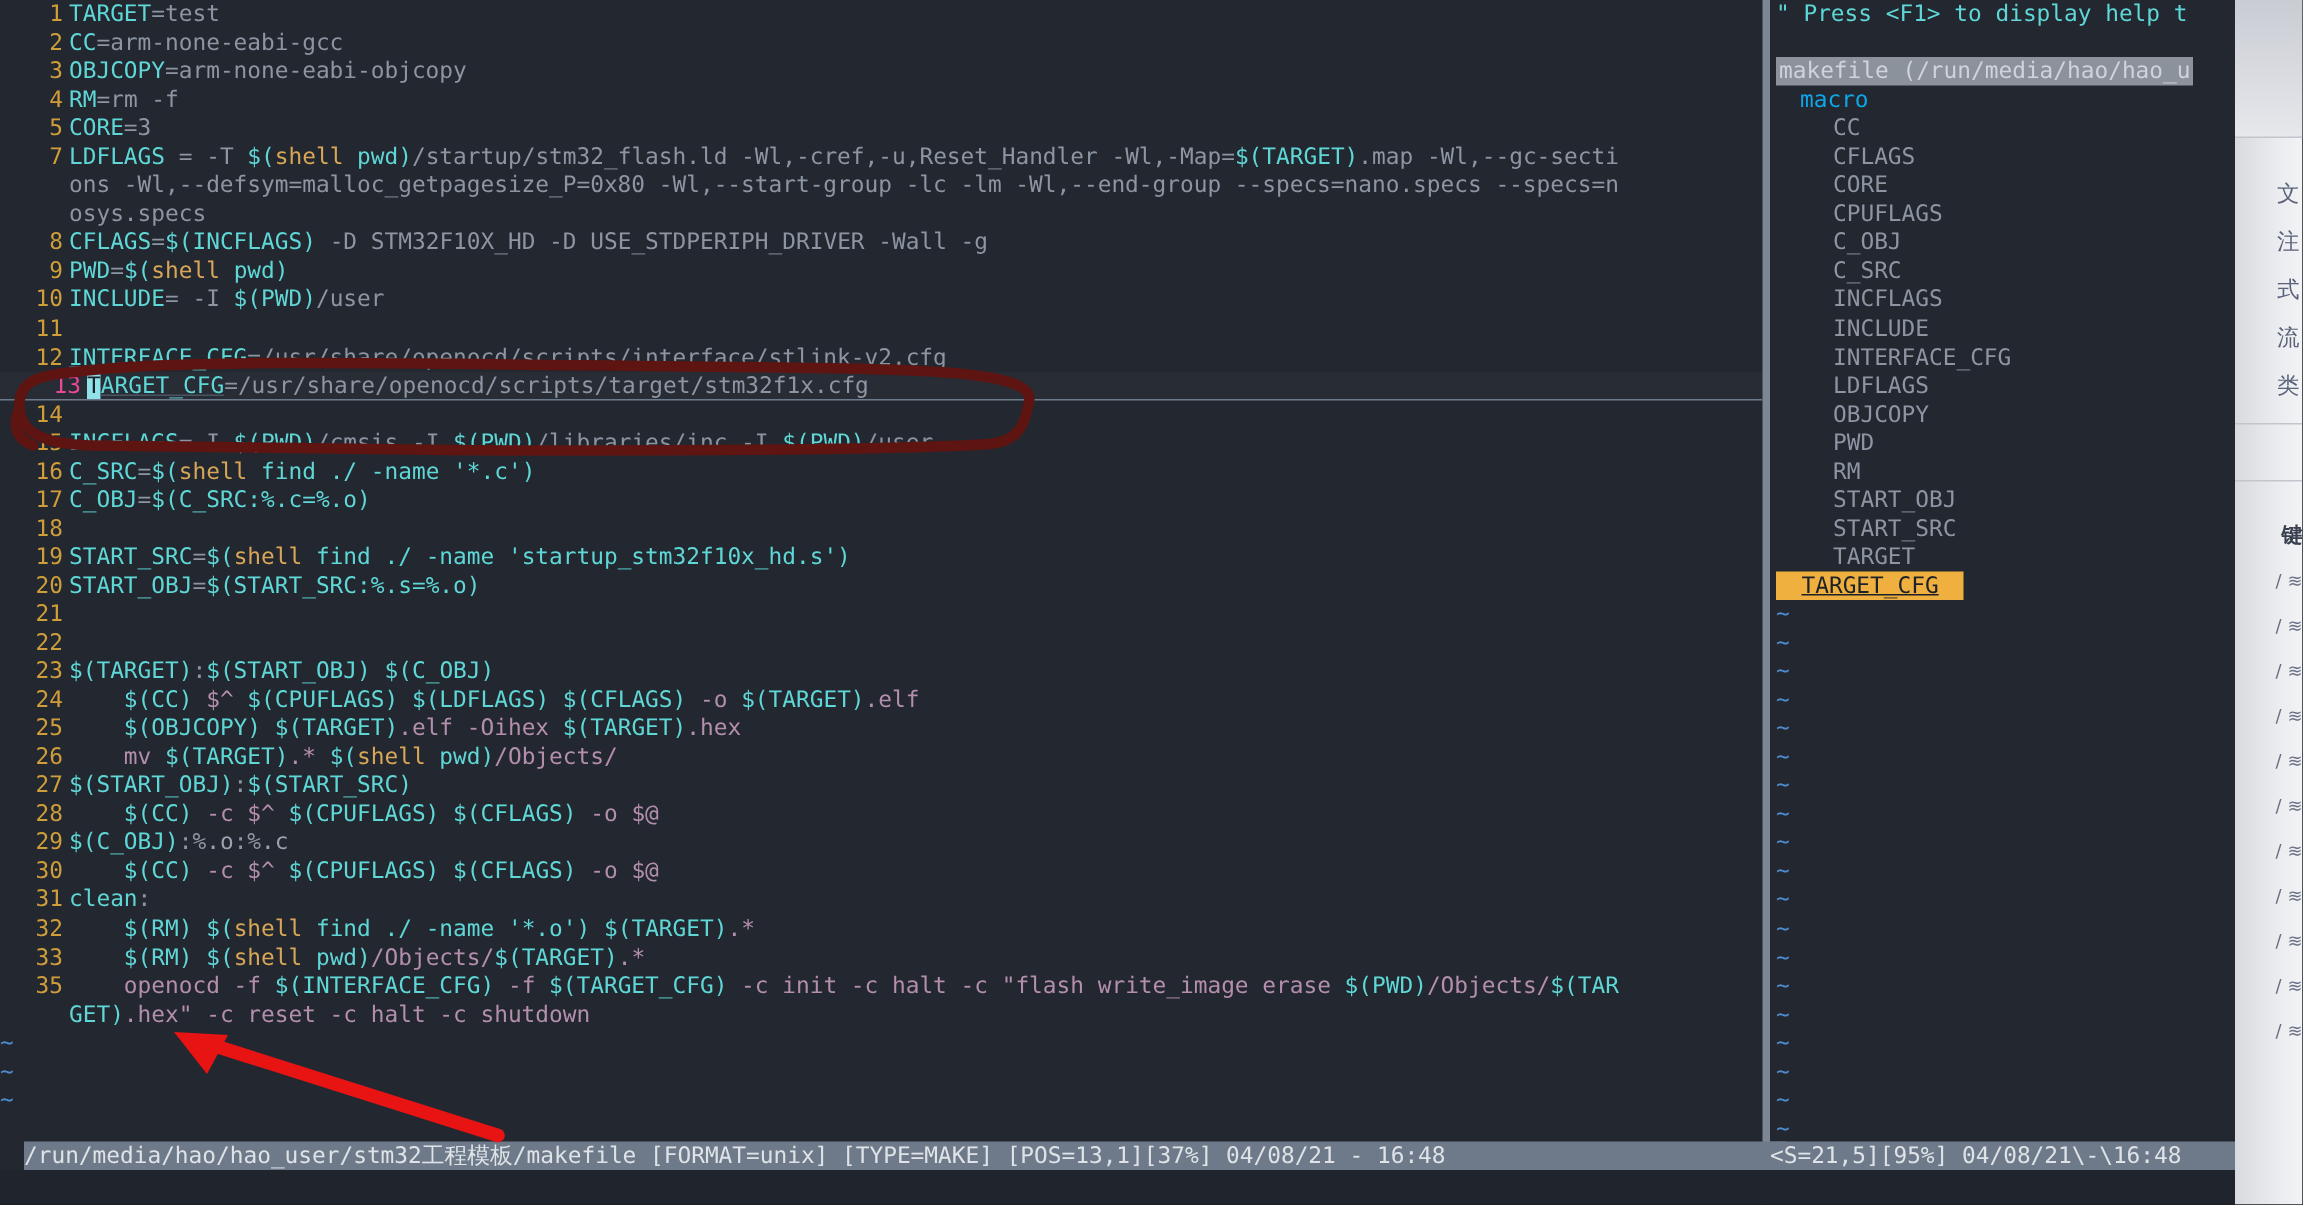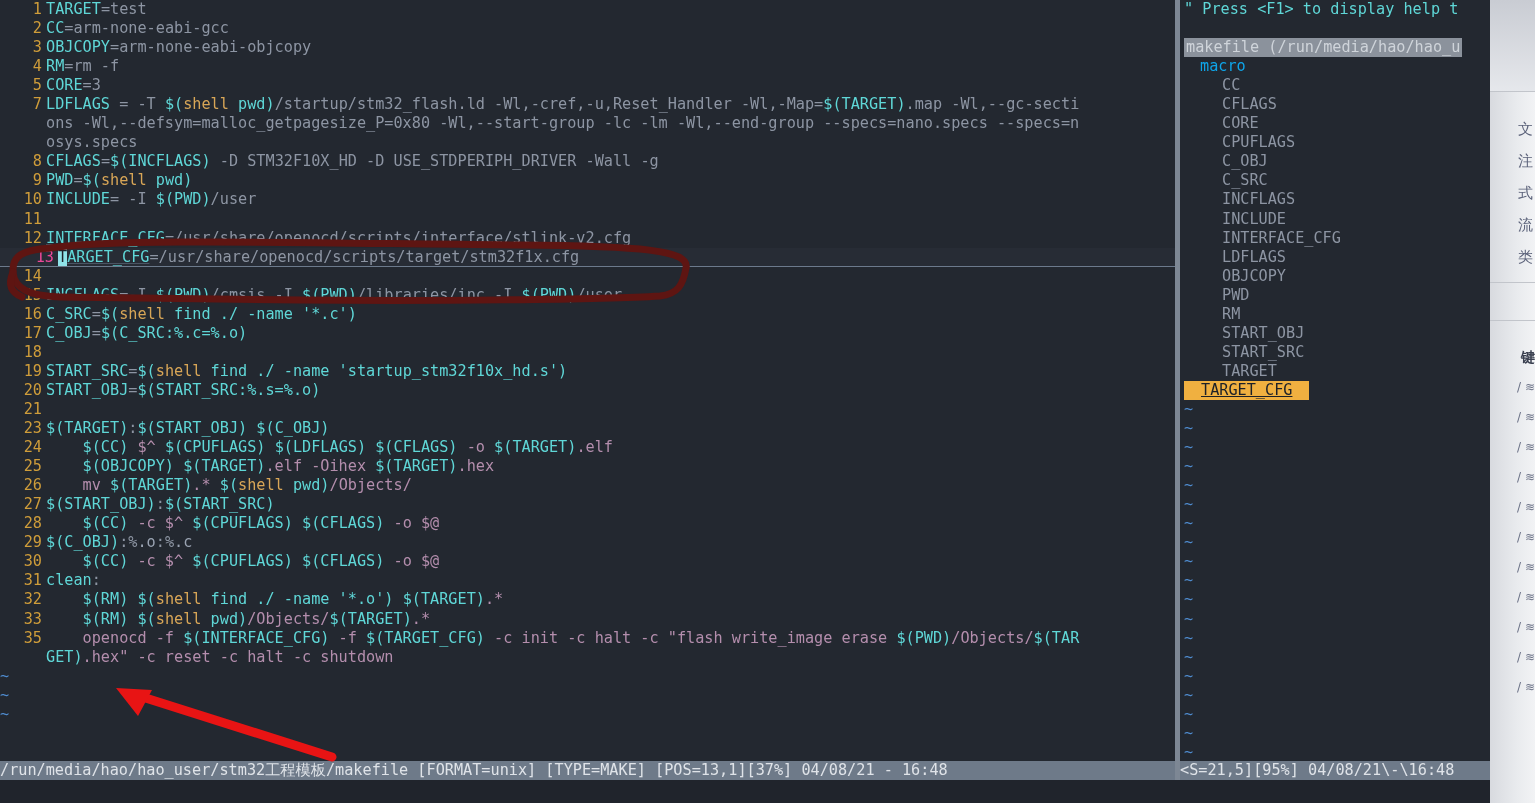--- a/index.html
+++ b/index.html
@@ -56,21 +56,21 @@
   .tag-help{color:#5fd7d7;}
   .tag-file{background:#8b929c;color:#cfd4da;display:inline-block;padding:0 2px;}
   .tag-kind{color:#0ea5e9;padding-left:16px;}
   .tag-item{color:#8d95a3;padding-left:38px;}
   .tag-item.sel{background:#f0b040;color:#1d2128;text-decoration:underline;
                 text-decoration-color:#1d2128;display:inline-block;padding:0 17px;}
 
   
   .stat{position:absolute;bottom:23px;height:19.05px;line-height:19.05px;
         background:#6e7a89;color:#dfe3e8;white-space:nowrap;overflow:hidden;}
-  .stat-left{left:0;width:1175px;}
+  .stat-left{left:16px;width:1175px;}
   .stat-right{left:1180px;width:310px;}
   .cmdline{position:absolute;left:0;bottom:0;width:1490px;height:23px;background:#20242c;}
 
   
   .annot{position:absolute;left:0;top:0;width:1535px;height:803px;pointer-events:none;}
 </style>
 </head>
 <body>
 
 <div id="screen">
@@ -116,20 +116,21 @@
         <div class="ln-row"><span class="ln">12</span><span class="gutterpad"> </span><span class="t-var uline">INTERFACE_CFG</span><span class="t-plain">=/usr/share/openocd/scripts/interface/stlink-v2.cfg</span></div>
         <div class="ln-row curline"><span class="ln cur">13</span><span class="gutterpad"> </span><span class="vcursor">T</span><span class="t-var uline">ARGET_CFG</span><span class="t-plain">=/usr/share/openocd/scripts/target/stm32f1x.cfg</span><span class="cur-underline"></span></div>
         <div class="ln-row"><span class="ln">14</span><span class="gutterpad"> </span></div>
         <div class="ln-row"><span class="ln">15</span><span class="gutterpad"> </span><span class="t-var">INCFLAGS</span><span class="t-plain">=-I </span><span class="t-var">$(PWD)</span><span class="t-plain">/cmsis -I </span><span class="t-var">$(PWD)</span><span class="t-plain">/libraries/inc -I </span><span class="t-var">$(PWD)</span><span class="t-plain">/user</span></div>
         <div class="ln-row"><span class="ln">16</span><span class="gutterpad"> </span><span class="t-var">C_SRC</span><span class="t-plain">=</span><span class="t-var">$(</span><span class="t-fn">shell</span><span class="t-var"> find ./ -name '*.c')</span></div>
         <div class="ln-row"><span class="ln">17</span><span class="gutterpad"> </span><span class="t-var">C_OBJ</span><span class="t-plain">=</span><span class="t-var">$(C_SRC:%.c=%.o)</span></div>
         <div class="ln-row"><span class="ln">18</span><span class="gutterpad"> </span></div>
         <div class="ln-row"><span class="ln">19</span><span class="gutterpad"> </span><span class="t-var">START_SRC</span><span class="t-plain">=</span><span class="t-var">$(</span><span class="t-fn">shell</span><span class="t-var"> find ./ -name 'startup_stm32f10x_hd.s')</span></div>
         <div class="ln-row"><span class="ln">20</span><span class="gutterpad"> </span><span class="t-var">START_OBJ</span><span class="t-plain">=</span><span class="t-var">$(START_SRC:%.s=%.o)</span></div>
         <div class="ln-row"><span class="ln">21</span><span class="gutterpad"> </span></div>
+        <div class="ln-row"><span class="ln">22</span><span class="gutterpad"> </span></div>
         <div class="ln-row"><span class="ln">23</span><span class="gutterpad"> </span><span class="t-var">$(TARGET)</span><span class="t-plain">:</span><span class="t-var">$(START_OBJ)</span><span class="t-plain"> </span><span class="t-var">$(C_OBJ)</span></div>
         <div class="ln-row"><span class="ln">24</span><span class="gutterpad"> </span><span class="t-plain">    </span><span class="t-var">$(CC)</span><span class="t-str"> $^ </span><span class="t-var">$(CPUFLAGS)</span><span class="t-str"> </span><span class="t-var">$(LDFLAGS)</span><span class="t-str"> </span><span class="t-var">$(CFLAGS)</span><span class="t-str"> -o </span><span class="t-var">$(TARGET)</span><span class="t-str">.elf</span></div>
         <div class="ln-row"><span class="ln">25</span><span class="gutterpad"> </span><span class="t-plain">    </span><span class="t-var">$(OBJCOPY)</span><span class="t-str"> </span><span class="t-var">$(TARGET)</span><span class="t-str">.elf -Oihex </span><span class="t-var">$(TARGET)</span><span class="t-str">.hex</span></div>
         <div class="ln-row"><span class="ln">26</span><span class="gutterpad"> </span><span class="t-str">    mv </span><span class="t-var">$(TARGET)</span><span class="t-str">.* </span><span class="t-var">$(</span><span class="t-fn">shell</span><span class="t-var"> pwd)</span><span class="t-str">/Objects/</span></div>
         <div class="ln-row"><span class="ln">27</span><span class="gutterpad"> </span><span class="t-var">$(START_OBJ)</span><span class="t-plain">:</span><span class="t-var">$(START_SRC)</span></div>
         <div class="ln-row"><span class="ln">28</span><span class="gutterpad"> </span><span class="t-plain">    </span><span class="t-var">$(CC)</span><span class="t-str"> -c $^ </span><span class="t-var">$(CPUFLAGS)</span><span class="t-str"> </span><span class="t-var">$(CFLAGS)</span><span class="t-str"> -o $@</span></div>
         <div class="ln-row"><span class="ln">29</span><span class="gutterpad"> </span><span class="t-var">$(C_OBJ)</span><span class="t-plain">:%</span><span class="t-num">.o</span><span class="t-plain">:%</span><span class="t-num">.c</span></div>
         <div class="ln-row"><span class="ln">30</span><span class="gutterpad"> </span><span class="t-plain">    </span><span class="t-var">$(CC)</span><span class="t-str"> -c $^ </span><span class="t-var">$(CPUFLAGS)</span><span class="t-str"> </span><span class="t-var">$(CFLAGS)</span><span class="t-str"> -o $@</span></div>
         <div class="ln-row"><span class="ln">31</span><span class="gutterpad"> </span><span class="t-var">clean</span><span class="t-plain">:</span></div>
         <div class="ln-row"><span class="ln">32</span><span class="gutterpad"> </span><span class="t-plain">    </span><span class="t-var">$(RM)</span><span class="t-str"> </span><span class="t-var">$(</span><span class="t-fn">shell</span><span class="t-var"> find ./ -name '*.o')</span><span class="t-str"> </span><span class="t-var">$(TARGET)</span><span class="t-str">.*</span></div>

